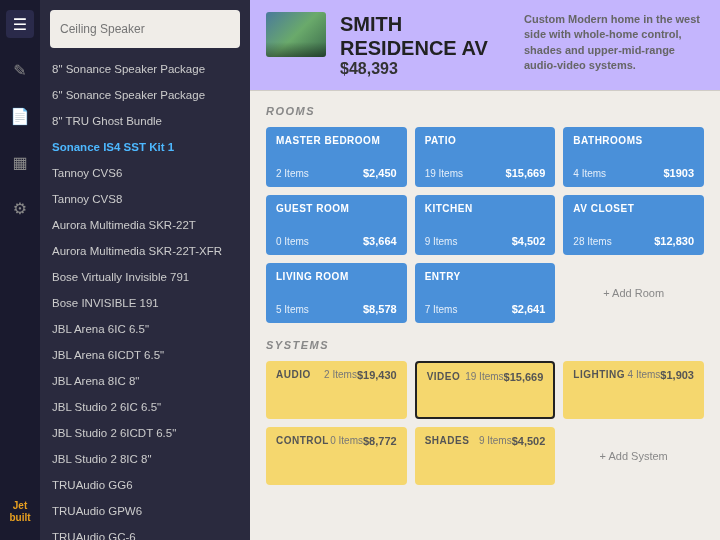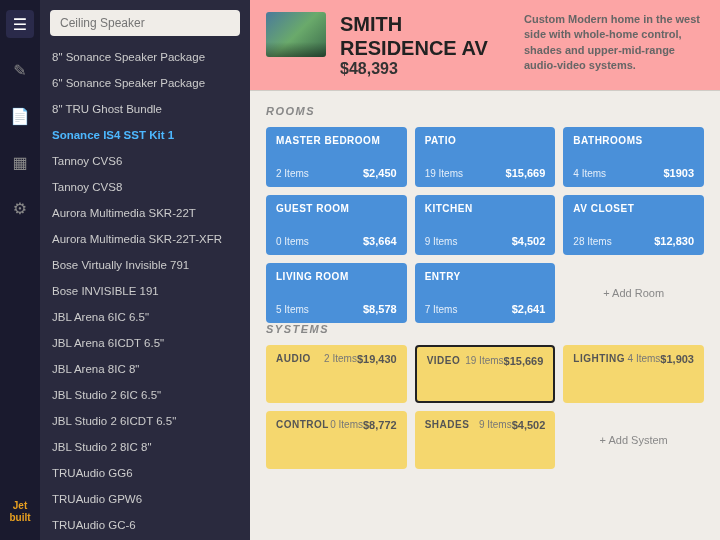--- a/index.html
+++ b/index.html
@@ -55,21 +55,21 @@
       display: flex;
       flex-direction: column;
       flex-shrink: 0;
       overflow-y: auto;
     }
     .sidebar-search {
       margin: 10px 10px 8px;
       background: #f0ede8;
       border: none;
       border-radius: 4px;
-      padding: 6px 10px;
+      padding: 12px 10px;
       font-size: 12px;
       color: #333;
       width: calc(100% - 20px);
     }
     .sidebar-item {
       padding: 7px 12px;
       font-size: 11.5px;
       color: #ccc;
       cursor: pointer;
     }
@@ -78,21 +78,21 @@
     
     .main {
       flex: 1;
       display: flex;
       flex-direction: column;
       overflow: hidden;
     }
 
     
     .header {
-      background: #fca5a5;
+      background: #c4b5fd;
       padding: 12px 16px;
       display: flex;
       align-items: flex-start;
       gap: 14px;
       border-bottom: 1px solid #d0ccc6;
     }
     .header-thumb {
       width: 60px;
       height: 45px;
       background: linear-gradient(135deg, #4a7a9b 0%, #6aaa6b 50%, #3a6a4b 100%);
@@ -276,21 +276,21 @@
     <div class="header-info">
       <div class="header-title">SMITH RESIDENCE AV</div>
       <div class="header-price">$48,393</div>
     </div>
     <div class="header-desc">Custom Modern home in the west side with whole-home control, shades and upper-mid-range audio-video systems.</div>
   </div>
 
   <div class="content">
 
     <div class="section-title">ROOMS</div>
-    <div style="display: grid; grid-template-columns: repeat(3, 1fr); gap: 8px; ">
+    <div style="display: grid; grid-template-columns: repeat(3, 1fr); gap: 8px; margin-bottom: 16px;">
       <div id="room-cards" style="display: contents;"><div class="room-card">
     <div class="room-name">MASTER BEDROOM</div>
     <div class="room-stats">
       <span class="room-items">2 Items</span>
       <span class="room-price">$2,450</span>
     </div>
   </div><div class="room-card">
     <div class="room-name">PATIO</div>
     <div class="room-stats">
       <span class="room-items">19 Items</span>

